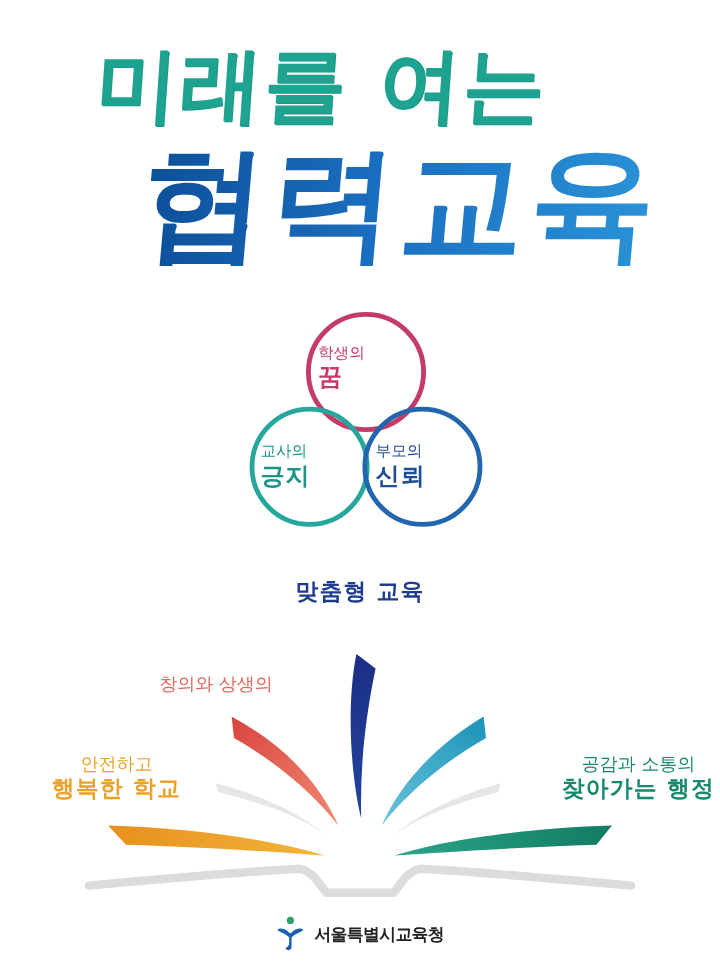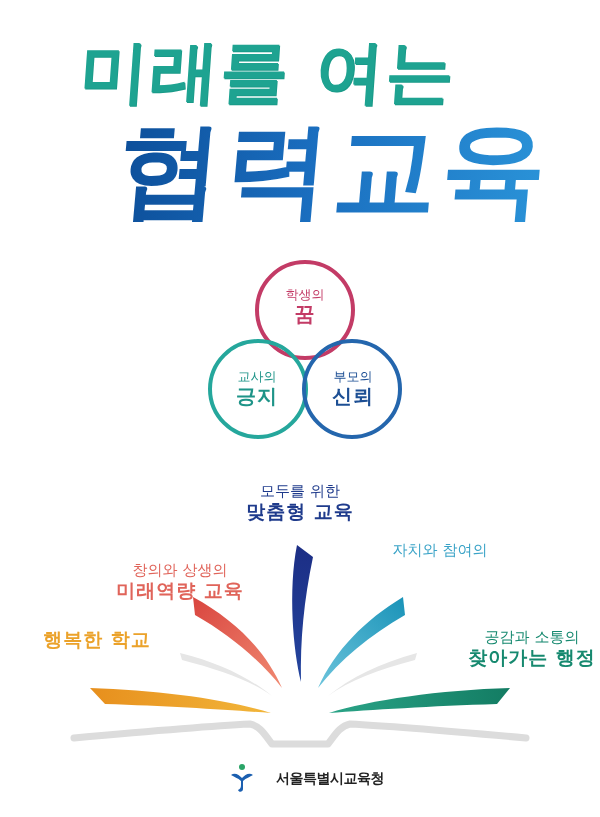--- a/index.html
+++ b/index.html
@@ -8,28 +8,28 @@
   .abs { position: absolute; }
   .title1 { left: 80px; top: 38px; font-size: 68px; font-weight: bold; color: #1ea391;
             letter-spacing: 2px; line-height: 1; transform: skewX(-4deg);
             text-shadow: 1px 1px 0 #1a9a88; }
   .title2 { left: 118px; top: 118px; font-size: 104px; font-weight: bold; line-height: 1;
             letter-spacing: 4px;
             background: linear-gradient(90deg, #0d4f9a 0%, #1a6ebf 45%, #2a93d8 100%);
             -webkit-background-clip: text; background-clip: text; color: transparent;
             transform: skewX(-5deg); }
   .circles { left: 205px; top: 258px; width: 200px; height: 196px; }
-  .ctext { text-align: center; font-weight: bold; line-height: 1.15; }
+  .ctext { font-weight: bold; line-height: 1.15; }
   .ctext .sm { font-size: 13px; font-weight: normal; display: block; }
   .ctext .lg { font-size: 20px; display: block; letter-spacing: 1px; }
   .cap { text-align: center; line-height: 1.2; }
   .cap .sm { display: block; font-size: 15px; }
   .cap .lg { display: block; font-size: 19px; font-weight: bold; letter-spacing: 1px; }
   .book { left: 60px; top: 520px; width: 480px; height: 240px; }
-  .footer { left: 228px; top: 762px; height: 34px; display: flex; align-items: center; gap: 20px; }
+  .footer { left: 228px; top: 762px; height: 34px; display: flex; align-items: center; gap: 6px; }
   .footer-text { font-size: 14px; font-weight: bold; color: #222; letter-spacing: -0.5px; }
 </style>
 </head>
 <body>
 
 <div class="abs title1">미래를 여는</div>
 <div class="abs title2">협력교육</div>
 
 <div class="abs circles">
   <svg width="200" height="196" viewBox="0 0 200 196" style="position:absolute;left:0;top:0">
@@ -45,31 +45,29 @@
     <span class="sm">부모의</span>
     <span class="lg">신뢰</span>
   </div>
   <div class="abs ctext" style="left:12px;top:112px;width:80px;color:#1e9488;">
     <span class="sm">교사의</span>
     <span class="lg">긍지</span>
   </div>
 </div>
 
 <div class="abs cap" style="left:220px;top:482px;width:160px;color:#1f3b8c;">
-  <span class="sm">모두를 위한</span>
   <span class="lg">맞춤형 교육</span>
 </div>
 <div class="abs cap" style="left:90px;top:541px;width:180px;color:#e0645a;margin-top:20px;">
   <span class="sm">창의와 상생의</span>
-  <span class="lg">미래역량 교육</span>
 </div>
 <div class="abs cap" style="left:350px;top:541px;width:180px;color:#3aa3c7;">
-  <span class="sm">자치와 참여의</span>
 </div>
 <div class="abs cap" style="left:22px;top:628px;width:150px;color:#eba22a;">
+  <span class="sm">안전하고</span>
   <span class="lg">행복한 학교</span>
 </div>
 <div class="abs cap" style="left:452px;top:628px;width:160px;color:#16896f;">
   <span class="sm">공감과 소통의</span>
   <span class="lg">찾아가는 행정</span>
 </div>
 
 <svg class="abs book" viewBox="0 0 480 240">
   <defs>
     <linearGradient id="gBlue" x1="0" y1="0" x2="0" y2="1">

